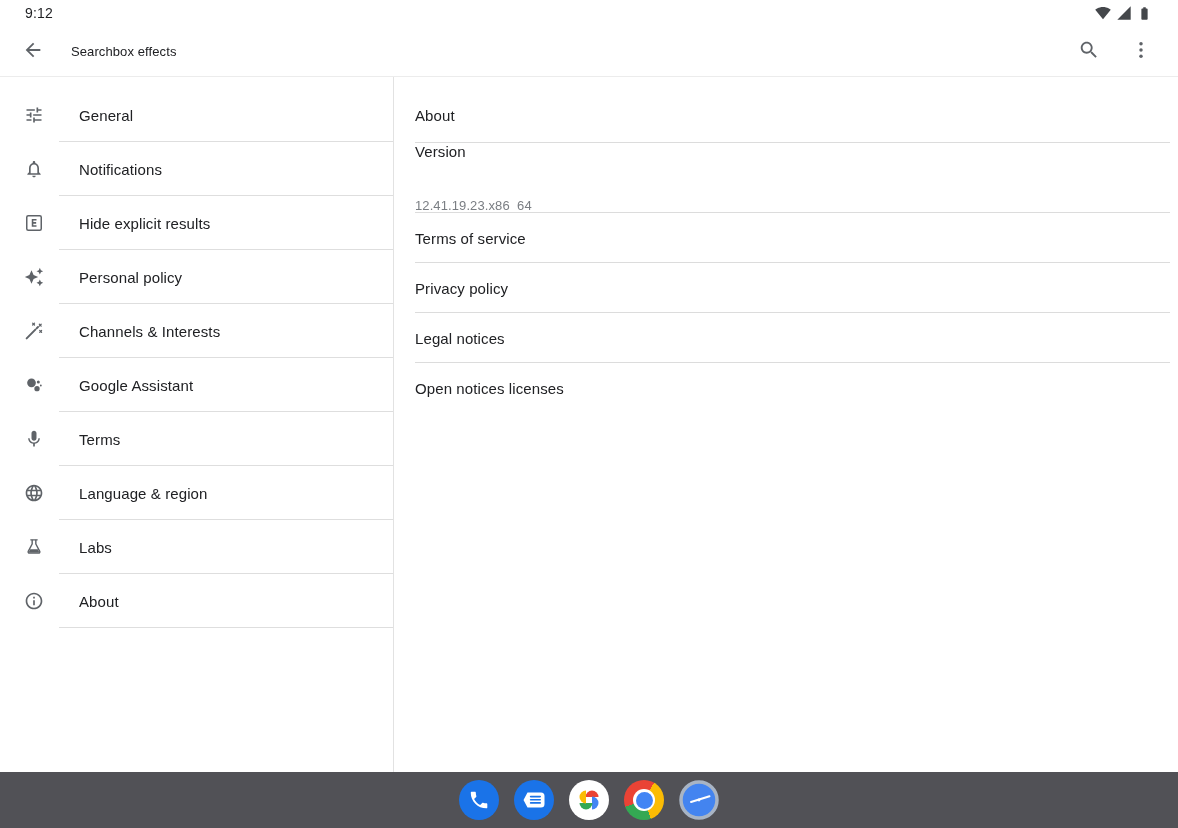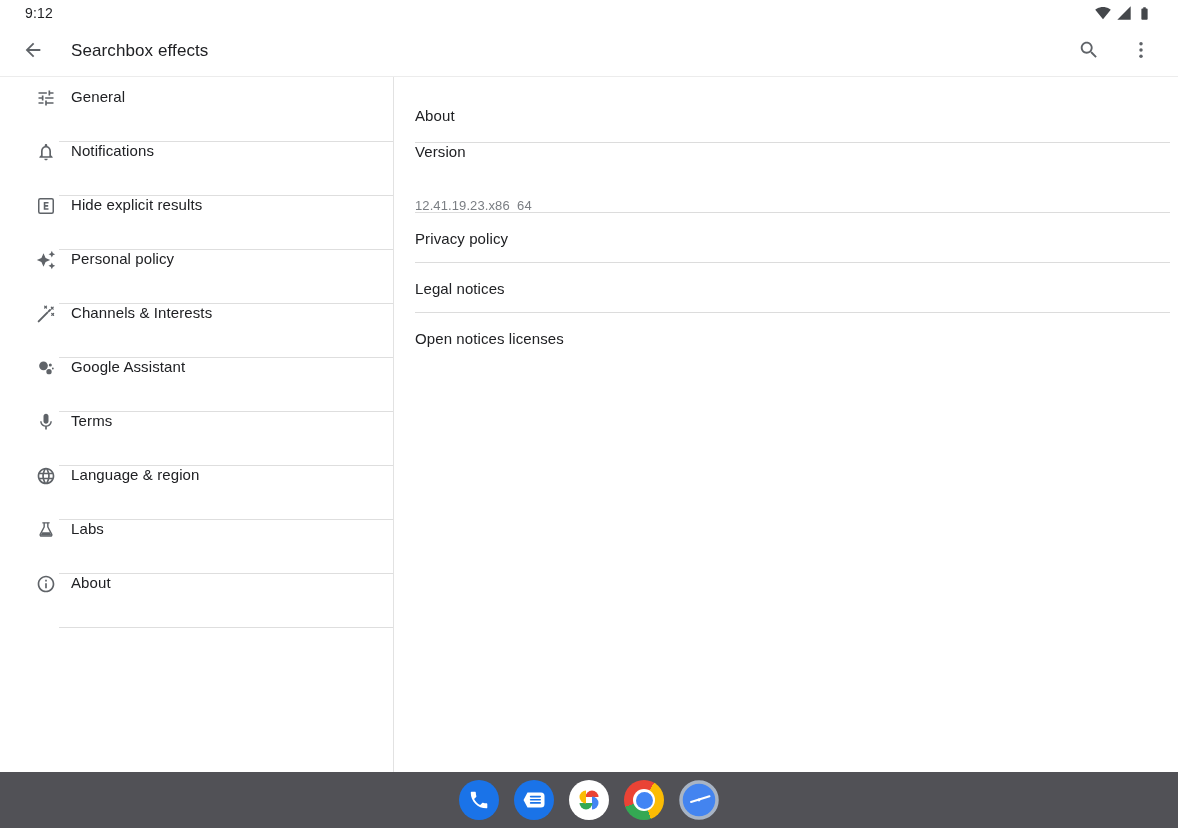--- a/index.html
+++ b/index.html
@@ -12,29 +12,29 @@
                padding:0 26px 0 25px; background:#fff; }
   .status-time{ font-size:14px; color:#1f2023; letter-spacing:.2px; }
   .status-icons{ display:flex; align-items:center; gap:5px; }
   .status-icons svg{ display:block; }
 
   
   .toolbar{ height:51px; display:flex; align-items:center; background:#fff;
             border-bottom:1px solid #ececec; padding:0 17px 0 13px; }
   .icon-btn{ width:40px; height:40px; border:none; background:transparent; cursor:pointer;
              display:flex; align-items:center; justify-content:center; border-radius:50%; }
-  .toolbar-title{ font-size:17px; font-weight:400; color:#202124; margin-left:18px;
+  .toolbar-title{ font-size:13px; font-weight:400; color:#202124; margin-left:18px;
                   letter-spacing:.1px; flex:1; }
   .toolbar-actions{ display:flex; align-items:center; gap:12px; }
 
   
   .body{ display:flex; height:695px; background:#fff; }
   .sidebar{ width:394px; border-right:1px solid #e2e2e2; padding-top:11px; }
-  .nav-item{ position:relative; height:54px; display:flex; align-items:flex-start;
-             padding-left:36px; cursor:pointer; }
+  .nav-item{ position:relative; height:54px; display:flex; align-items:center;
+             padding-left:24px; cursor:pointer;gap:20px; }
   .nav-item::after{ content:""; position:absolute; left:59px; right:0; bottom:0;
                     height:1px; background:#dedede; }
   .nav-icon{ width:20px; height:20px; margin-right:15px; display:flex;
              align-items:center; justify-content:center; flex:none; }
   .nav-label{ font-size:15px; color:#202124; letter-spacing:.1px; }
 
   .content{ flex:1; padding-top:11px; }
   .content-item{ position:relative; display:flex; flex-direction:column; justify-content:center;
                  padding-left:21px; cursor:pointer; height:50px; }
   .content-item.h-first{ height:55px; }
@@ -233,20 +233,23 @@
 
     <main class="content">
       <div class="content-item h-first">
         <span class="item-title">About</span>
       </div>
       <div class="content-item h-two">
         <span class="item-title">Version</span>
         <span class="item-sub">12.41.19.23.x86_64</span>
       </div>
       <div class="content-item">
+        <span class="item-title">Terms of service</span>
+      </div>
+      <div class="content-item">
         <span class="item-title">Privacy policy</span>
       </div>
       <div class="content-item">
         <span class="item-title">Legal notices</span>
       </div>
       <div class="content-item">
         <span class="item-title">Open notices licenses</span>
       </div>
     </main>
   </div>

